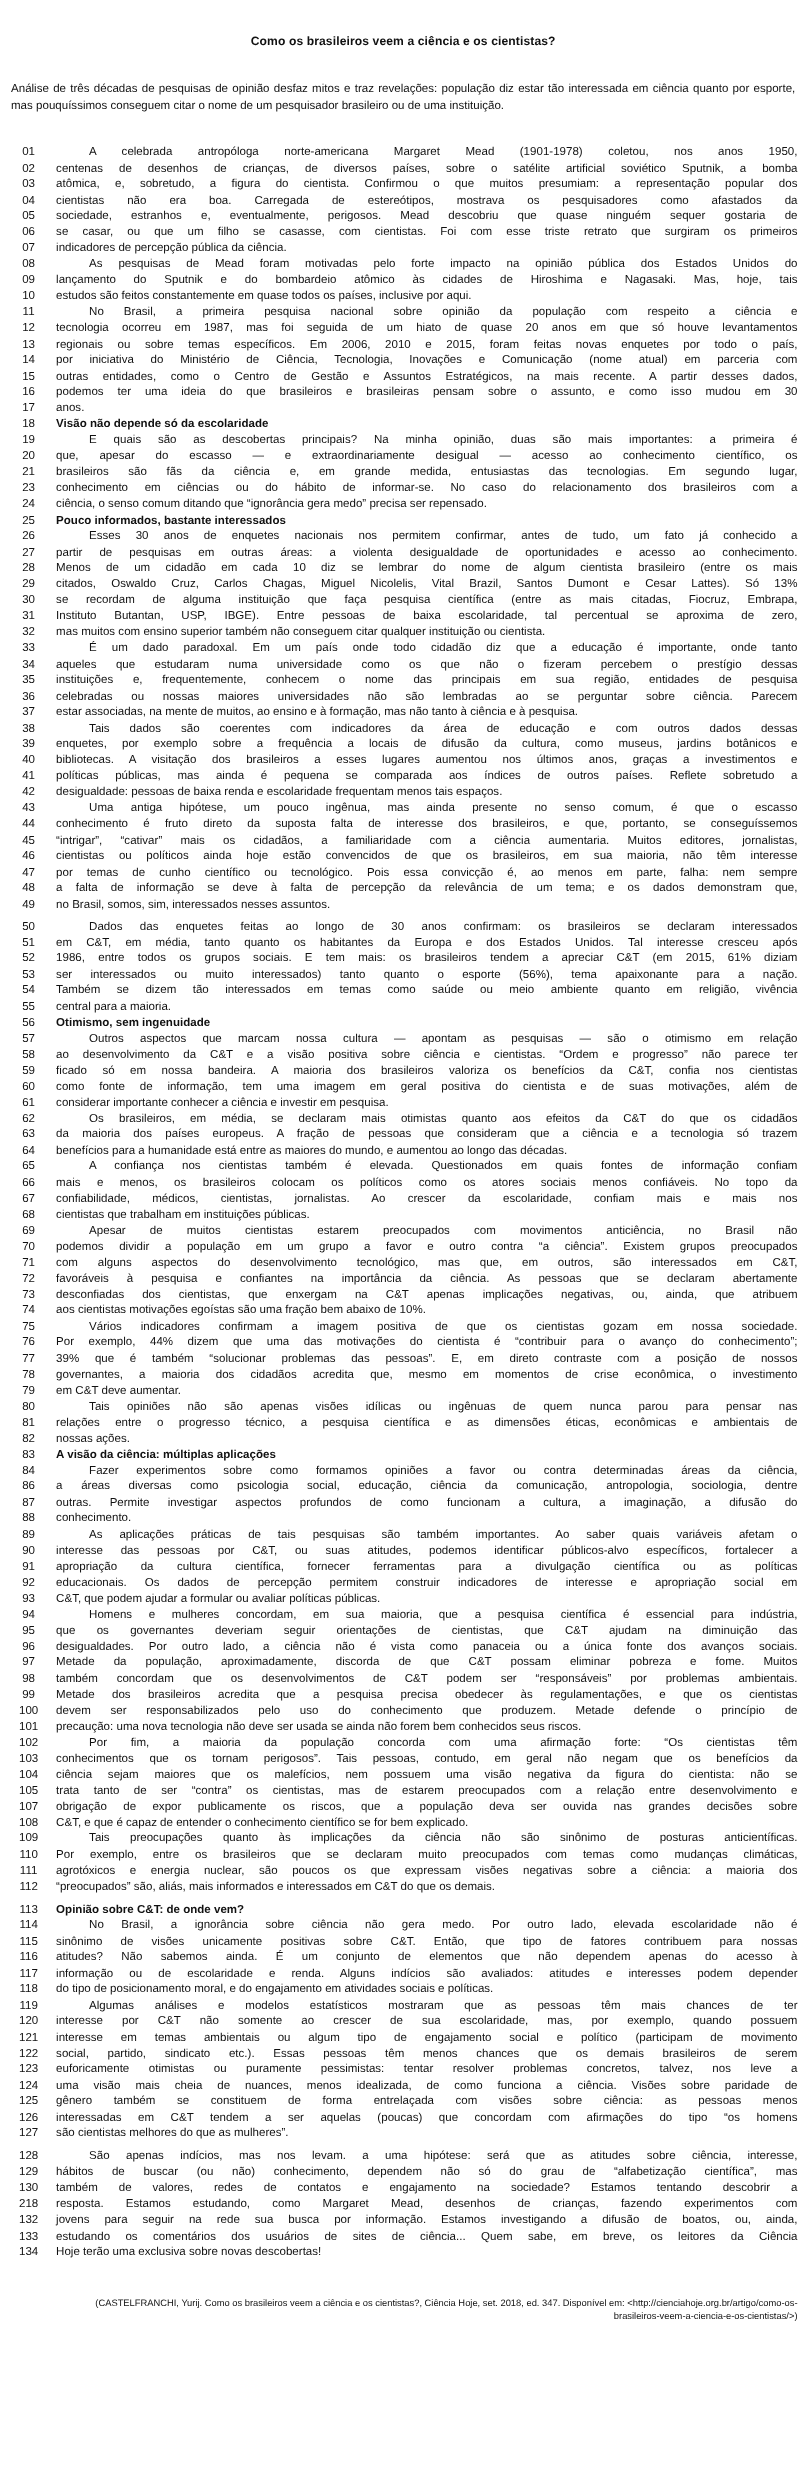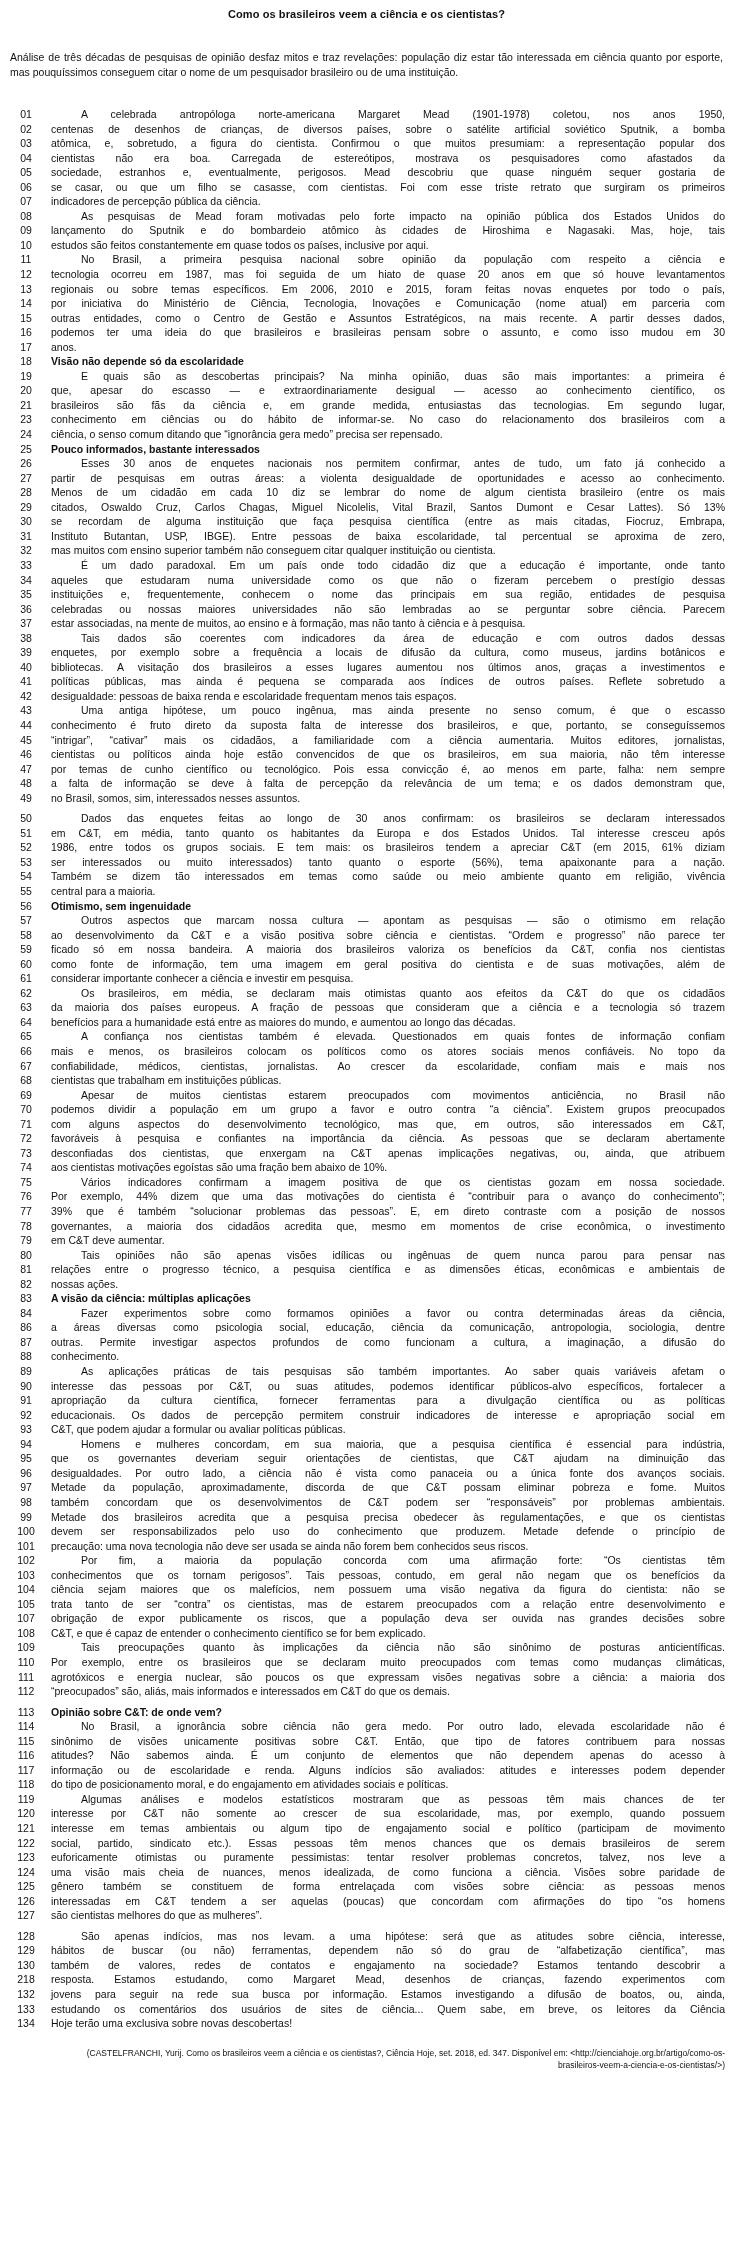--- a/index.html
+++ b/index.html
@@ -7,21 +7,21 @@
   body {
     width: 737px;
     height: 2253px;
     font-family: "Liberation Sans", sans-serif;
     color: #111;
     -webkit-font-smoothing: antialiased;
   }
   .page {
     width: 737px;
     height: 2253px;
-    padding: 8px 12px 20px 8px;
+    padding: 32px 12px 20px 8px;
     overflow: hidden;
   }
   .doc-title {
     font-size: 11px;
     font-weight: bold;
     text-align: center;
     letter-spacing: 0.1px;
     margin-bottom: 30px;
   }
   .intro {
@@ -49,21 +49,21 @@
     text-align: justify;
     text-align-last: justify;
   }
   .line-row.end .line-text { text-align-last: left; }
   .line-row.heading .line-text { font-weight: bold; text-align-last: left; }
   .line-row.start .line-text { text-indent: 30px; }
   .citation {
     font-size: 8.5px;
     line-height: 12px;
     text-align: right;
-    margin-top: 16px;
+    margin-top: 32px;
     padding-left: 55px;
   }
 </style>
 </head>
 <body>
 
 <div class="page">
   <h1 class="doc-title">Como os brasileiros veem a ciência e os cientistas?</h1>
   <p class="intro">Análise de três décadas de pesquisas de opinião desfaz mitos e traz revelações: população diz estar tão interessada em ciência quanto por esporte, mas pouquíssimos conseguem citar o nome de um pesquisador brasileiro ou de uma instituição.</p>
   <div class="lines">
@@ -562,21 +562,21 @@
       <div class="line-row end">
         <span class="line-num">127</span>
         <span class="line-text">são cientistas melhores do que as mulheres”.</span>
       </div>
       <div class="line-row start gap">
         <span class="line-num">128</span>
         <span class="line-text">São apenas indícios, mas nos levam. a uma hipótese: será que as atitudes sobre ciência, interesse,</span>
       </div>
       <div class="line-row body">
         <span class="line-num">129</span>
-        <span class="line-text">hábitos de buscar (ou não) ferramentas, dependem não só do grau de “alfabetização científica”, mas</span>
+        <span class="line-text">hábitos de buscar (ou não) conhecimento, dependem não só do grau de “alfabetização científica”, mas</span>
       </div>
       <div class="line-row body">
         <span class="line-num">130</span>
         <span class="line-text">também de valores, redes de contatos e engajamento na sociedade? Estamos tentando descobrir a</span>
       </div>
       <div class="line-row body">
         <span class="line-num">218</span>
         <span class="line-text">resposta. Estamos estudando, como Margaret Mead, desenhos de crianças, fazendo experimentos com</span>
       </div>
       <div class="line-row body">

